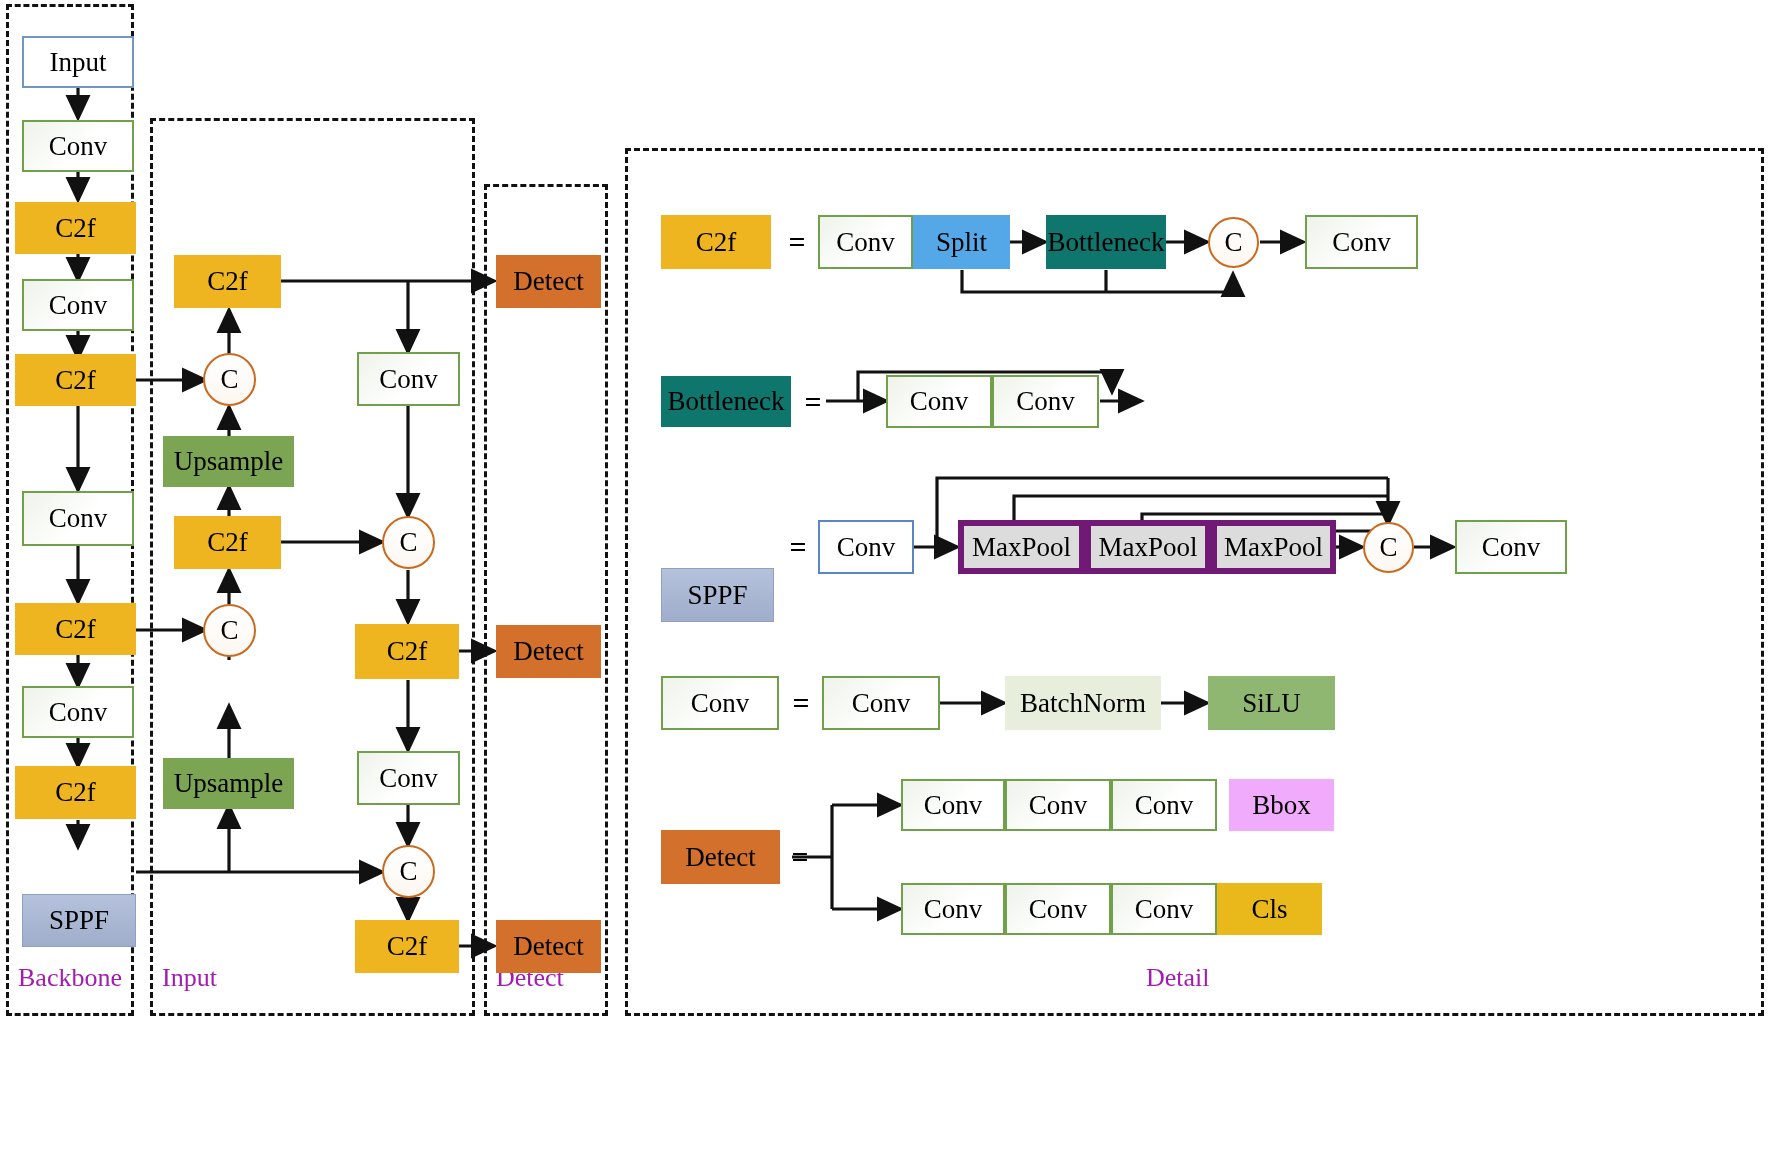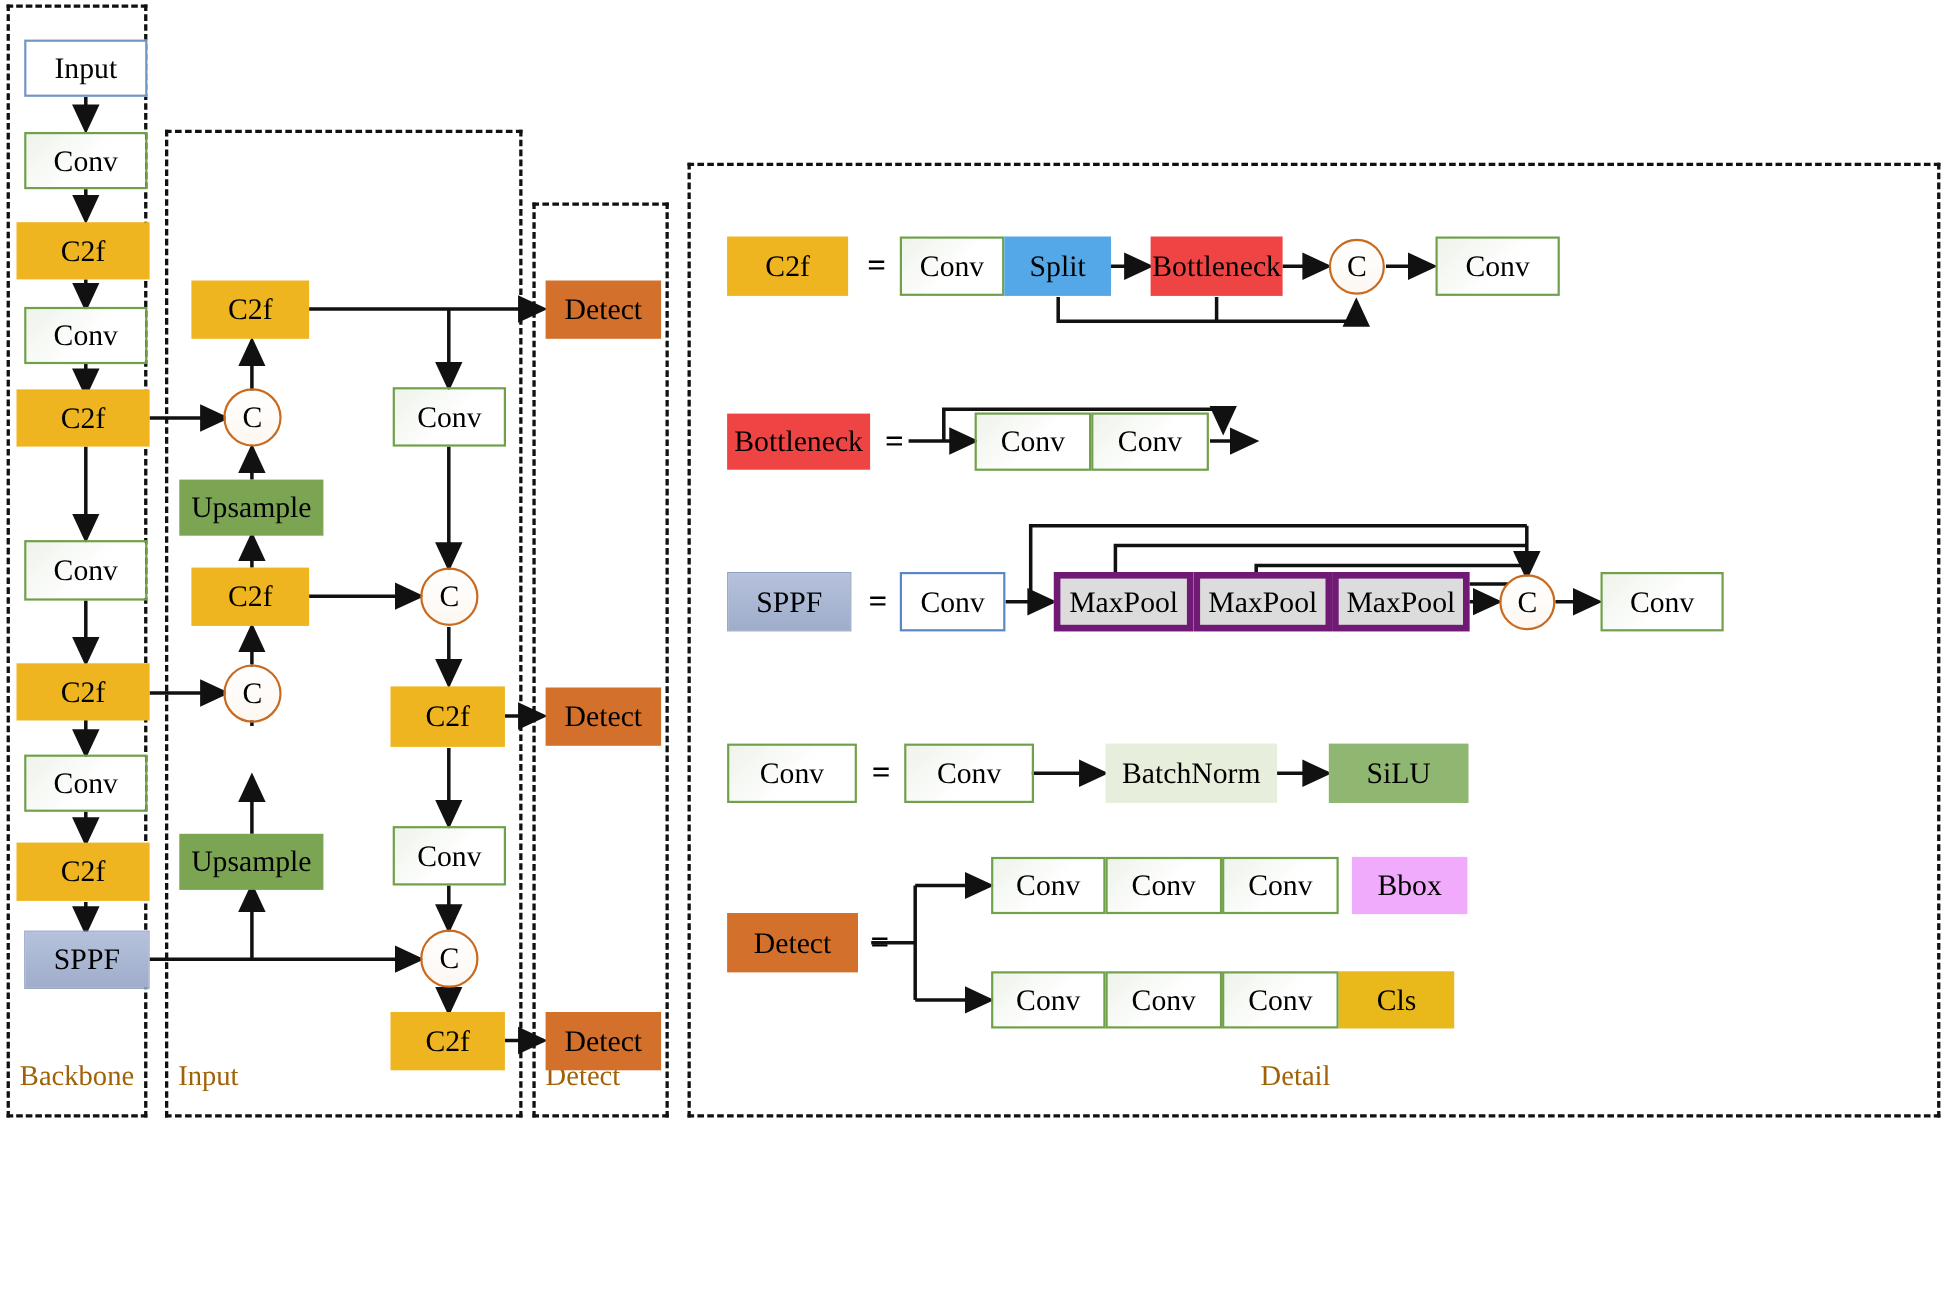--- a/index.html
+++ b/index.html
@@ -1,35 +1,35 @@
 <!DOCTYPE html>
 <html><head>
 <meta charset="utf-8">
 <style>
   html,body{margin:0;padding:0;background:#fff;}
   body{width:1772px;height:1172px;font-family:"Liberation Serif","DejaVu Serif",serif;}
   #stage{position:relative;width:1772px;height:1172px;overflow:hidden;background:#fff;}
 
   
   .frame{position:absolute;border:3px dashed #111;box-sizing:border-box;background:transparent;}
-  .frame-label{position:absolute;font-size:26px;color:#a16207;white-space:nowrap;}
+  .frame-label{position:absolute;font-size:26px;color:#a21caf;white-space:nowrap;}
 
   
   .node{position:absolute;box-sizing:border-box;display:flex;align-items:center;
         justify-content:center;font-size:27px;color:#000;line-height:1;white-space:nowrap;}
 
   .n-input{background:#fff;border:2px solid #7296c4;}
   .n-conv{background:linear-gradient(135deg,#eef3ea 0%,#ffffff 55%,#ffffff 100%);border:2px solid #70a04a;}
   .n-c2f{background:#efb520;border:none;}
-  .n-sppf{background:linear-gradient(180deg,#b6c2dc 0%,#9fadcb 100%);border:1px solid #8fa0c0;}
+  .n-sppf{background:linear-gradient(180deg,#b6c2dc 0%,#9fadcb 100%);border:1px solid #8fa0c0;margin-top:48px;}
   .n-upsample{background:#7aa košile;}
   .n-upsample{background:#7ba552;border:none;text-align:center;}
   .n-detect{background:#d2702c;border:none;}
   .n-split{background:#55a8e8;border:none;}
-  .n-bottleneck{background:#ef4444;border:none;}
+  .n-bottleneck{background:#0f766e;border:none;}
   .n-maxpool{background:#dcdcdc;border:6px solid #701a75;}
   .n-convblue{background:#fff;border:2px solid #5a86c8;}
   .n-batchnorm{background:#e7eedb;border:none;}
   .n-silu{background:#8fb771;border:none;}
   .n-bbox{background:#f0abfc;border:none;margin-left:12px;}
   .n-cls{background:#e9b91b;border:none;}
 
   
   .concat{position:absolute;border:2px solid #c96a1e;border-radius:50%;
           background:linear-gradient(180deg,#ffffff 0%,#fdf7f1 100%);

